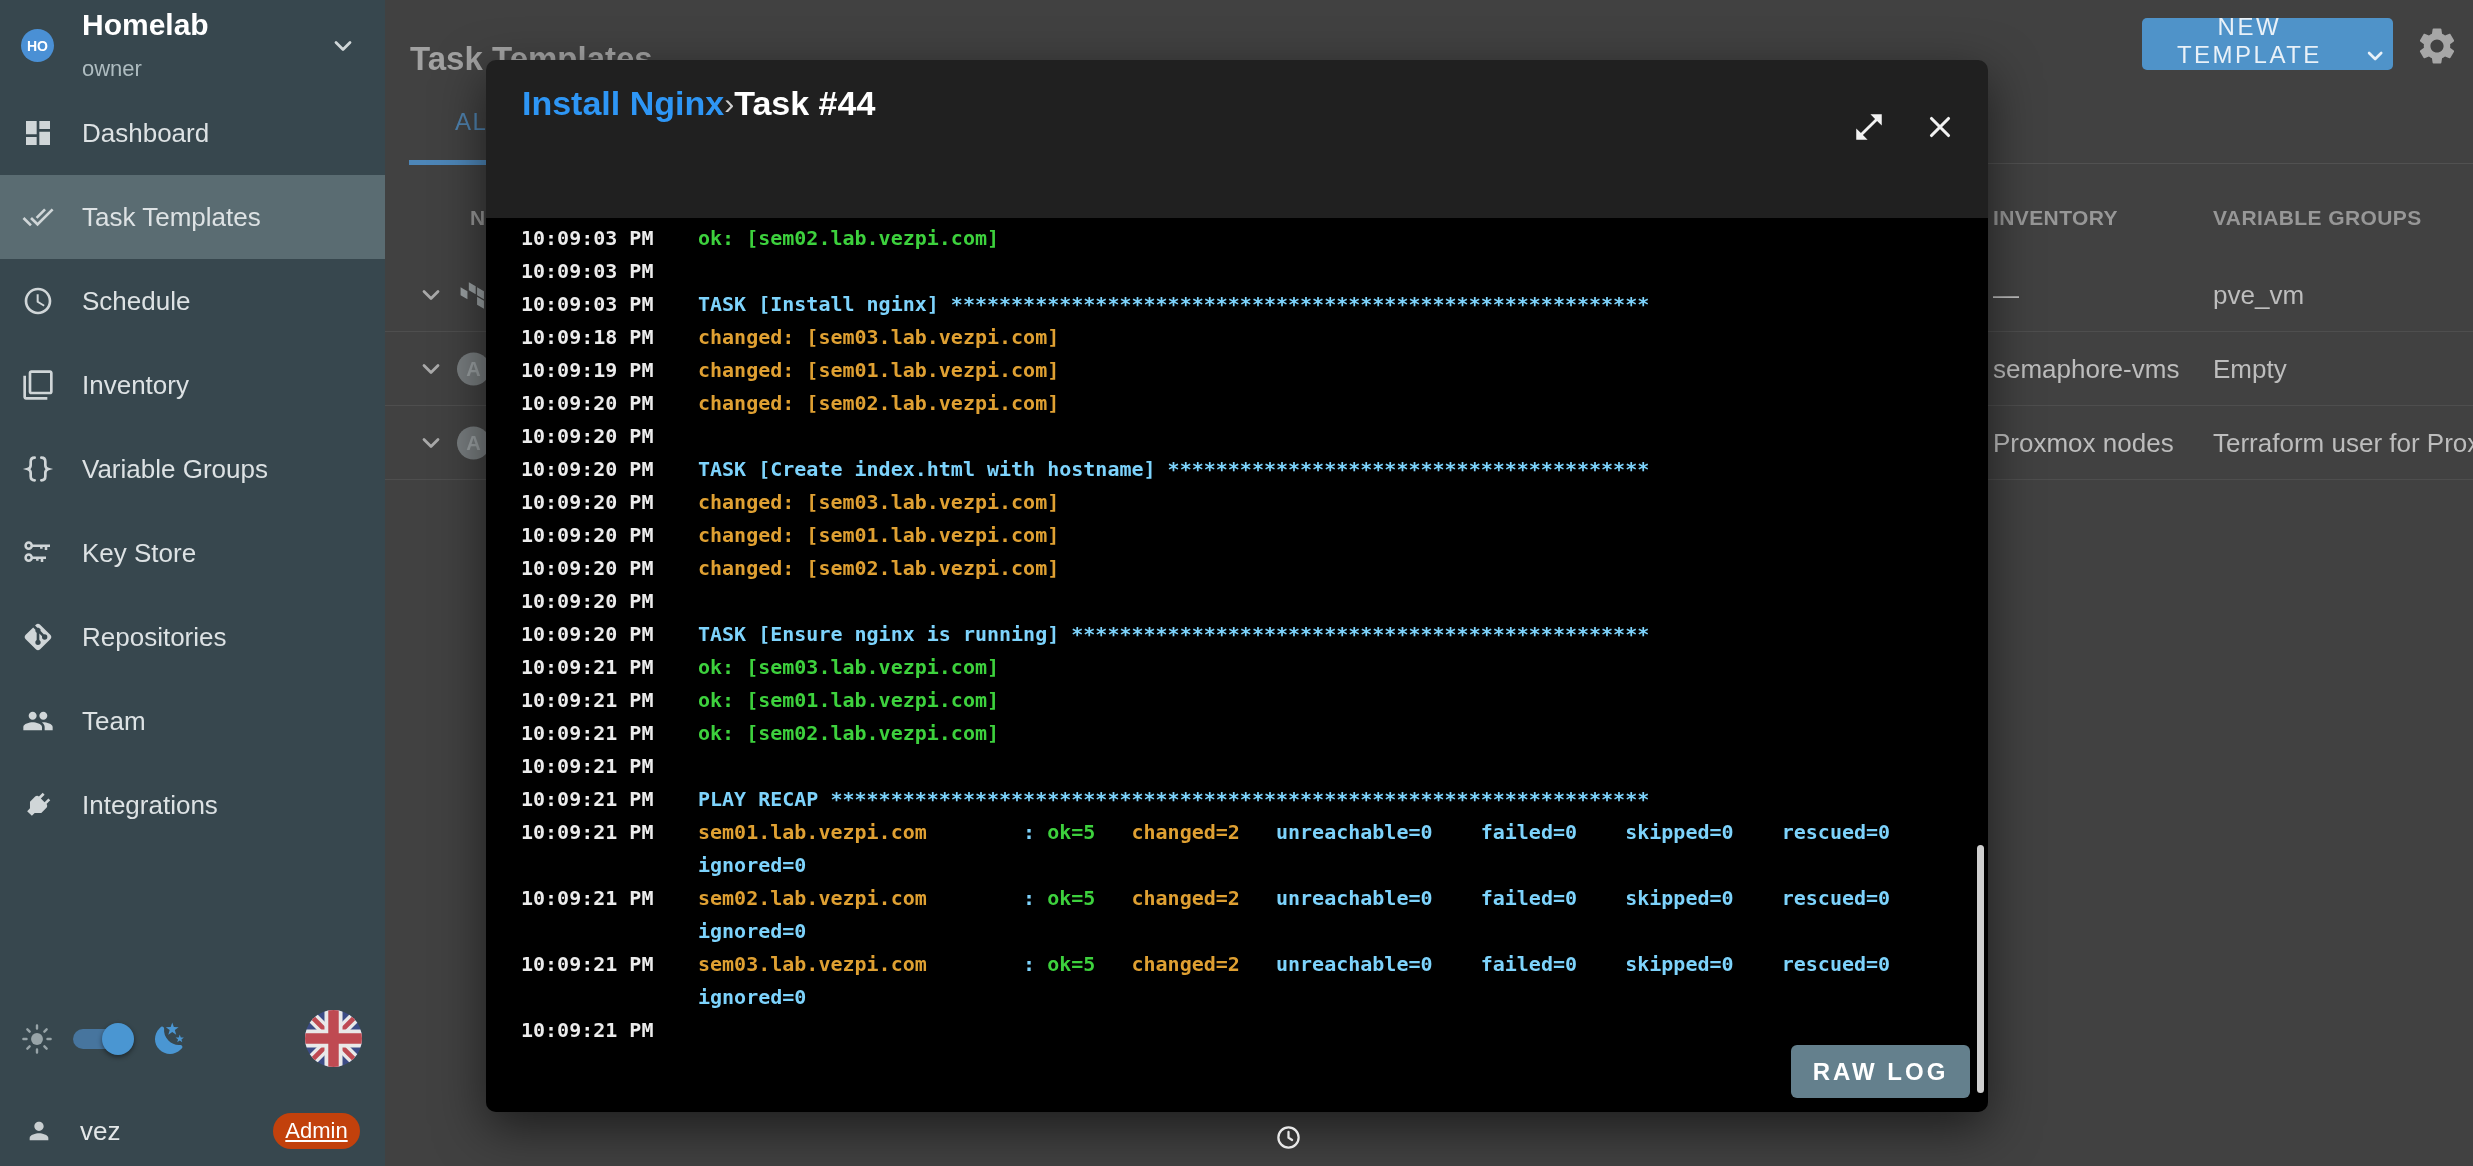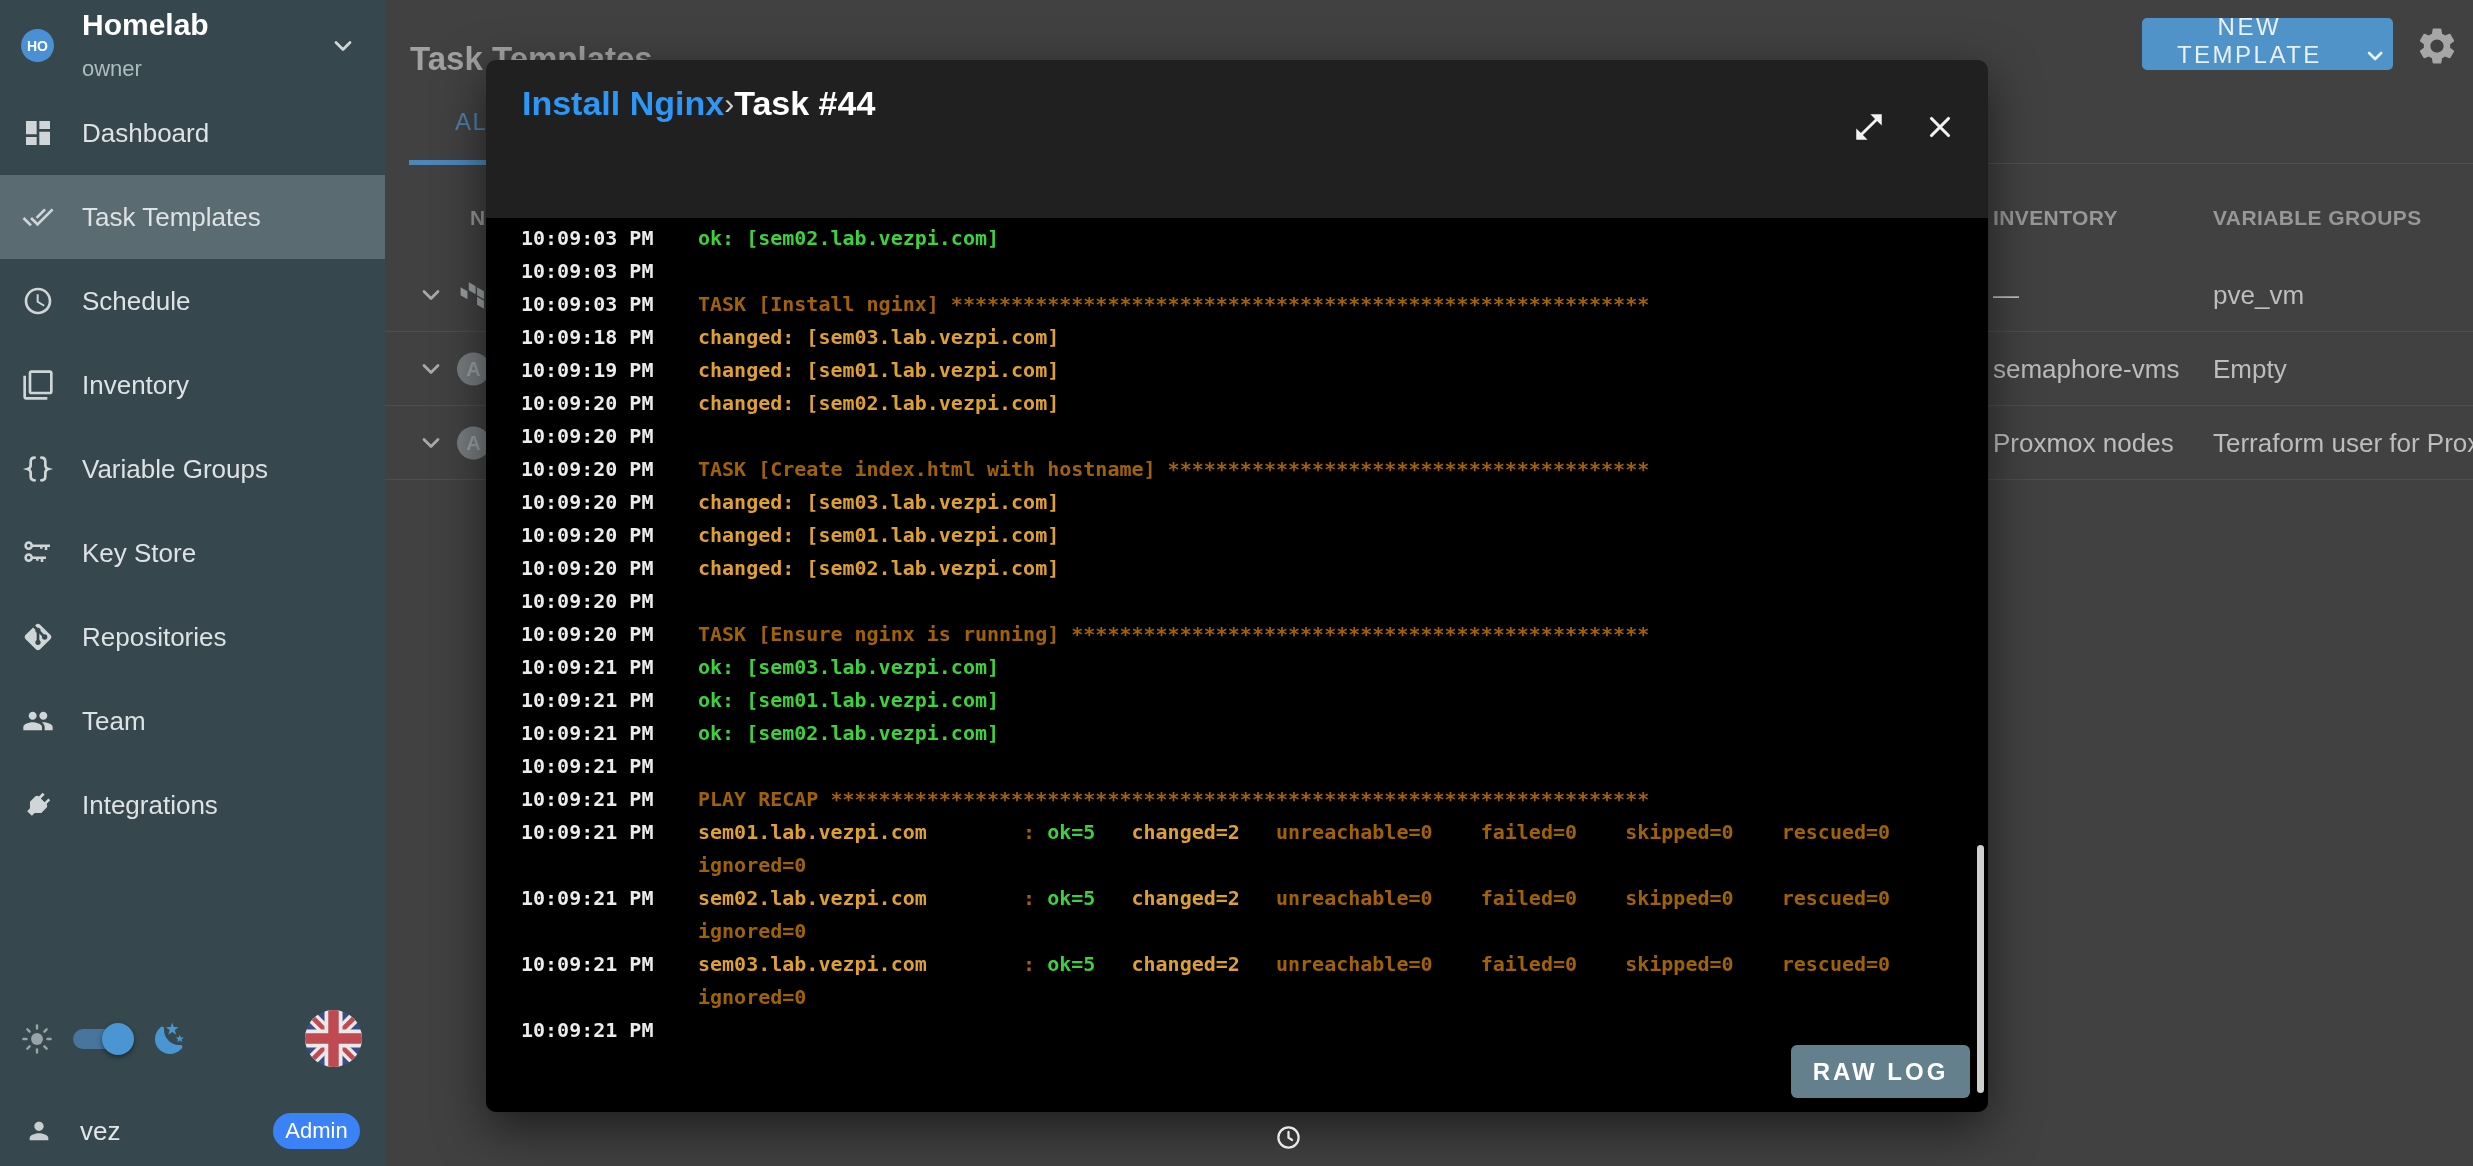--- a/index.html
+++ b/index.html
@@ -29,22 +29,22 @@
           margin-left:19px;cursor:pointer;flex:none;}
   .knob{position:absolute;right:-3px;top:-6px;width:32px;height:32px;border-radius:50%;
         background:#4a96d2;box-shadow:0 2px 5px rgba(0,0,0,.45);}
   .moon{width:36px;height:36px;margin-left:21px;color:#4a96d2;}
   .flag{position:absolute;right:23px;top:2px;width:57px;height:57px;border-radius:50%;overflow:hidden;}
   .user-row{position:absolute;left:0;right:0;top:1103px;height:56px;display:flex;align-items:center;
             padding-left:25px;cursor:pointer;}
   .user-ico{width:28px;height:28px;color:#c9cfd1;}
   .user-name{margin-left:27px;font-size:26px;color:#e3e7e8;}
   .admin-badge{position:absolute;right:25px;top:10px;width:87px;height:36px;border-radius:18px;
-               background:#3b82f6;color:#fff;font-size:22px;display:flex;align-items:center;
-               justify-content:center;}
+               background:#c2410c;color:#fff;font-size:22px;display:flex;align-items:center;
+               justify-content:center;text-decoration:underline;}
 
   
   .content{position:absolute;left:385px;top:0;right:0;bottom:0;background:#414141;overflow:hidden;}
   .page-title{position:absolute;left:25px;top:18px;font-size:33px;font-weight:700;color:#a1a1a1;}
   .btn-new-template{position:absolute;left:1757px;top:18px;width:251px;height:52px;background:#4f93c9;
       border:none;border-radius:5px;color:#e9f1f8;font-size:24px;font-weight:500;letter-spacing:2.5px;
       font-family:inherit;display:flex;align-items:flex-end;justify-content:center;gap:12px;cursor:pointer;}
   .btn-new-template .ico{width:26px;height:26px;}
   .gear{position:absolute;left:2030px;top:24px;width:44px;height:44px;color:#a6a6a6;cursor:pointer;}
   .filter-tab{position:absolute;left:70px;top:108px;font-size:24px;font-weight:500;letter-spacing:1.5px;
@@ -91,21 +91,21 @@
   .mtab{position:relative;padding:0 26px;display:flex;align-items:center;font-size:24px;
         font-weight:700;letter-spacing:2px;color:#c9c9c9;cursor:pointer;}
   .mtab.active{color:#2e96f5;}
   .mtab.active::after{content:"";position:absolute;left:0;right:0;bottom:0;height:5px;background:#2196F3;}
 
   .log{position:absolute;left:0;top:158px;right:0;bottom:0;background:#000;
        border-radius:0 0 10px 10px;padding-top:4px;overflow:hidden;
        font-family:"DejaVu Sans Mono",monospace;font-size:20px;font-weight:700;line-height:33px;}
   .log-line{height:33px;padding-left:19px;white-space:pre;margin-left:16px;}
   .lt{display:inline-block;width:177px;color:#ececec;}
-  .seg-plain{color:#a16207;} .seg-ok{color:#3dd13d;} .seg-changed{color:#dfa032;} .seg-host{color:#dfa032;}
+  .seg-plain{color:#7dd3fc;} .seg-ok{color:#3dd13d;} .seg-changed{color:#dfa032;} .seg-host{color:#dfa032;}
   .raw-log-btn{position:absolute;right:18px;bottom:14px;width:179px;height:53px;background:#64808d;
        border:none;border-radius:6px;color:#fff;font-size:24px;font-weight:700;letter-spacing:3px;
        font-family:inherit;cursor:pointer;}
   .log-scrollbar{position:absolute;right:4px;top:785px;width:7px;height:248px;background:#cfcfcf;
        border-radius:4px;cursor:pointer;}
 </style>
 </head>
 <body>
 
 <div class="app">

